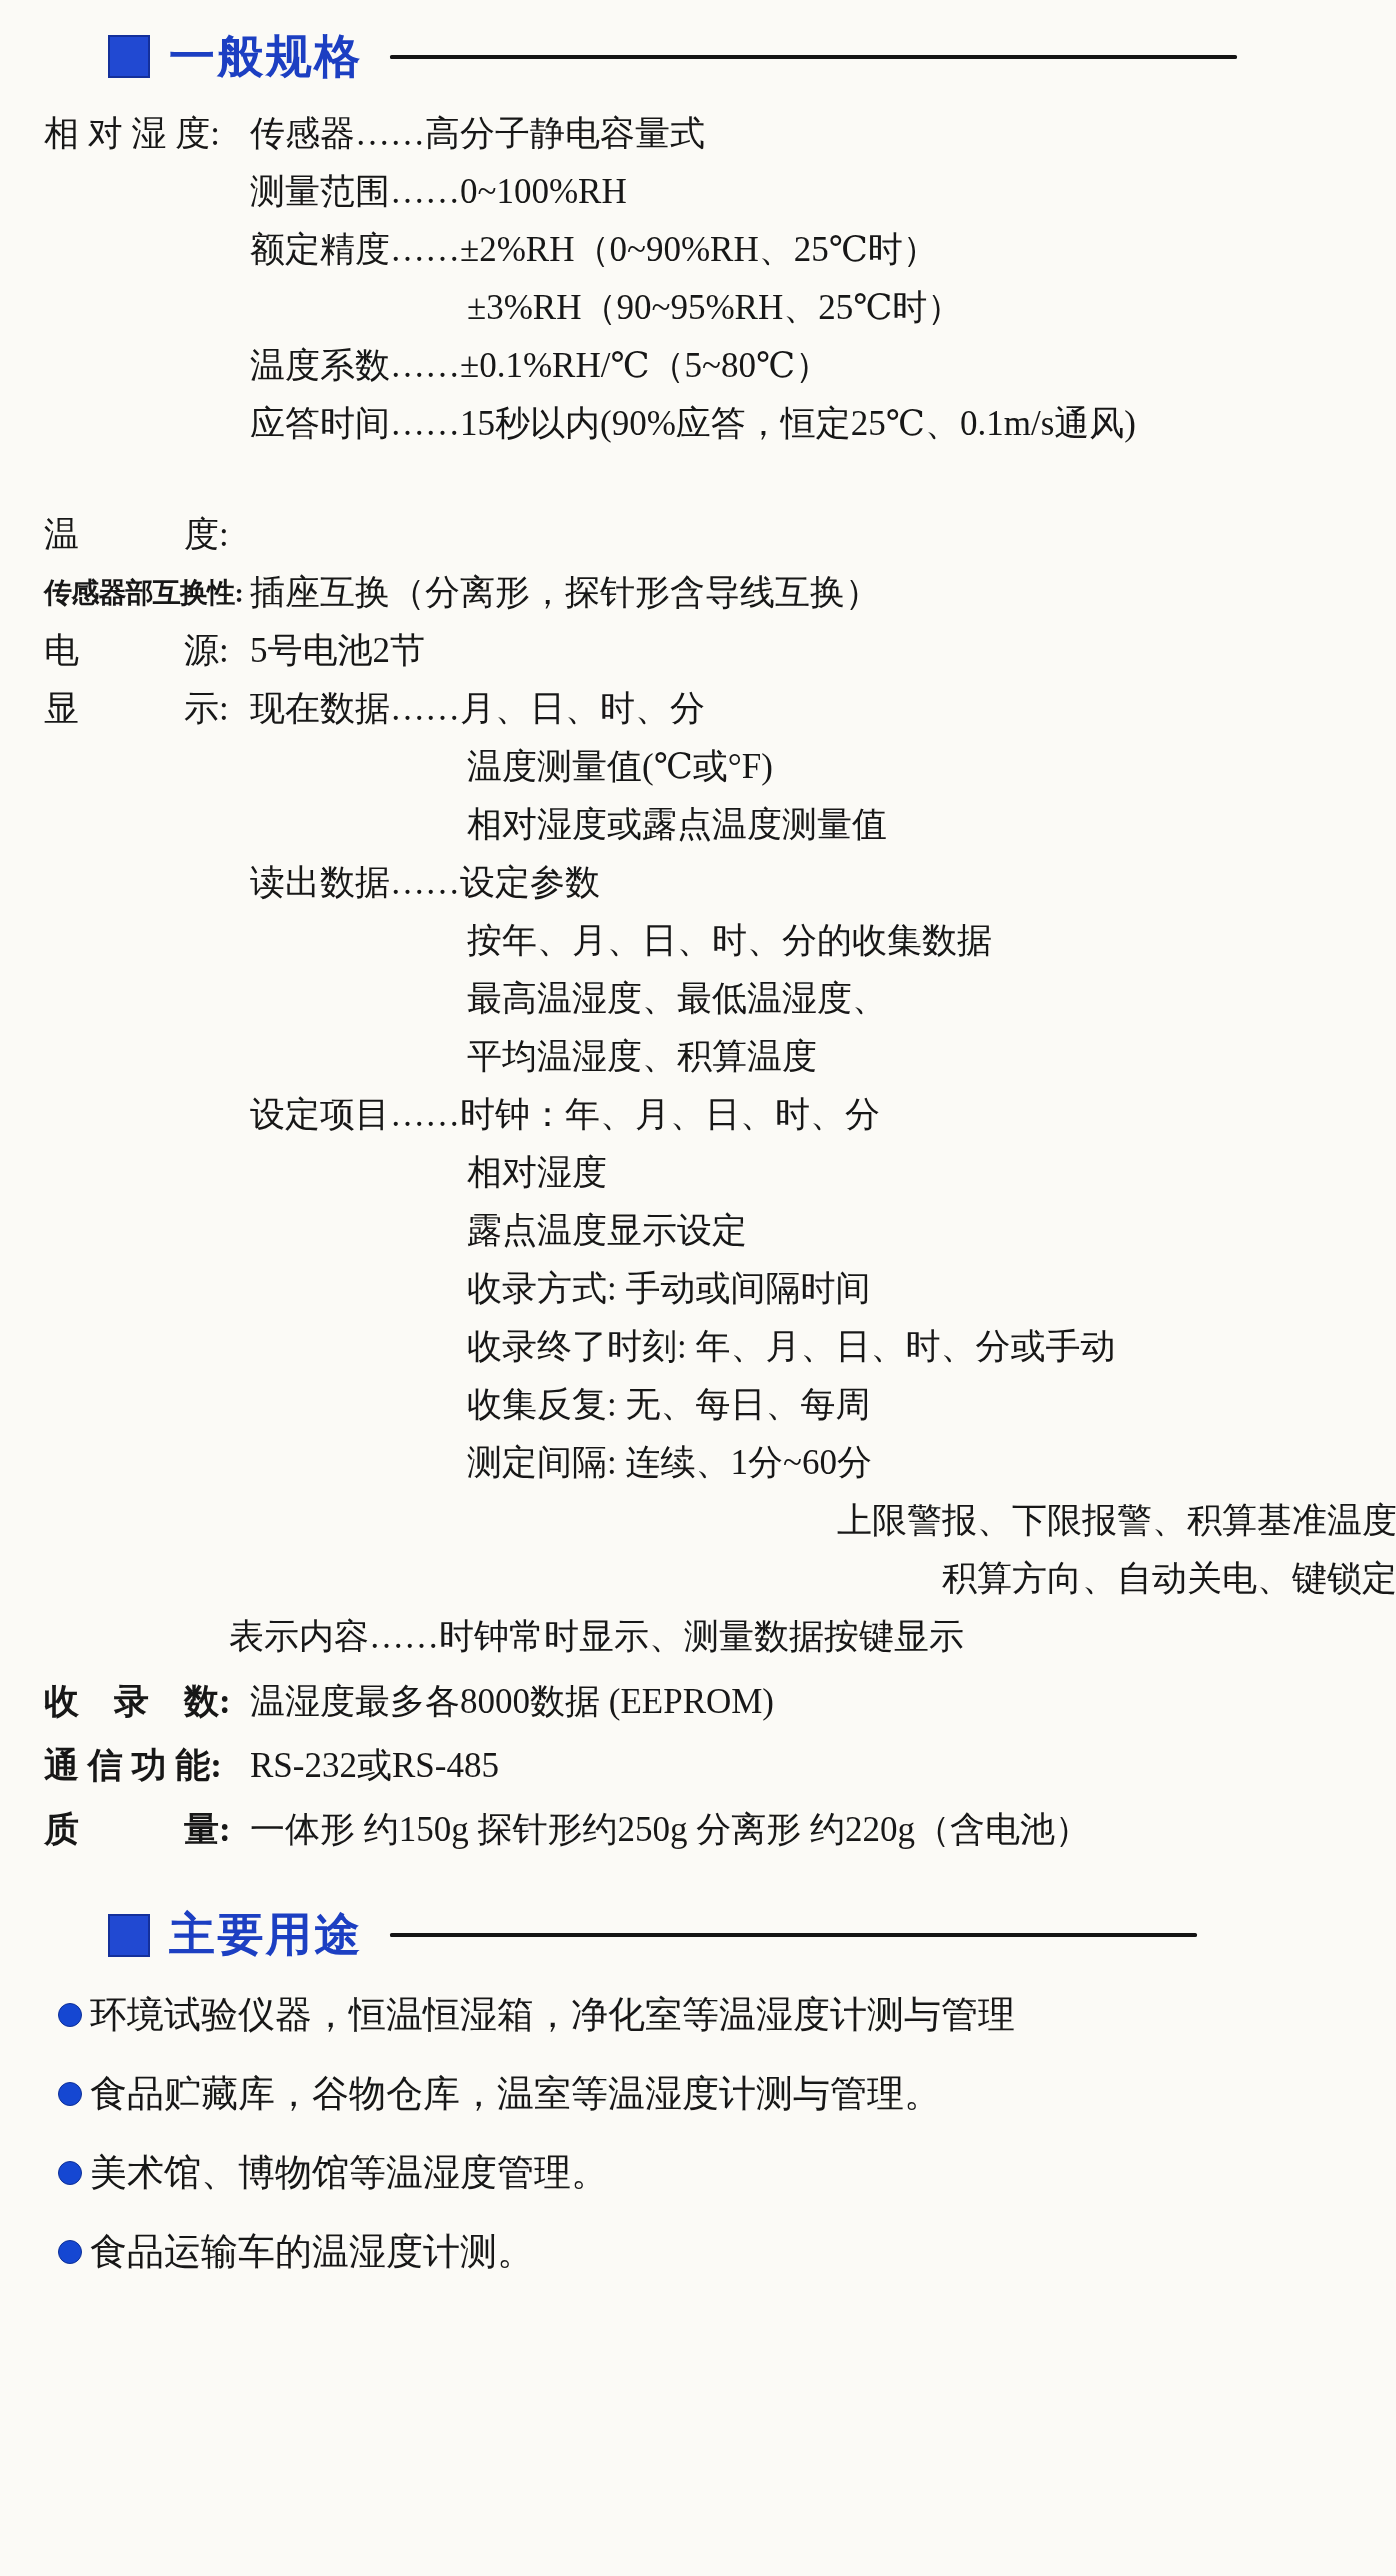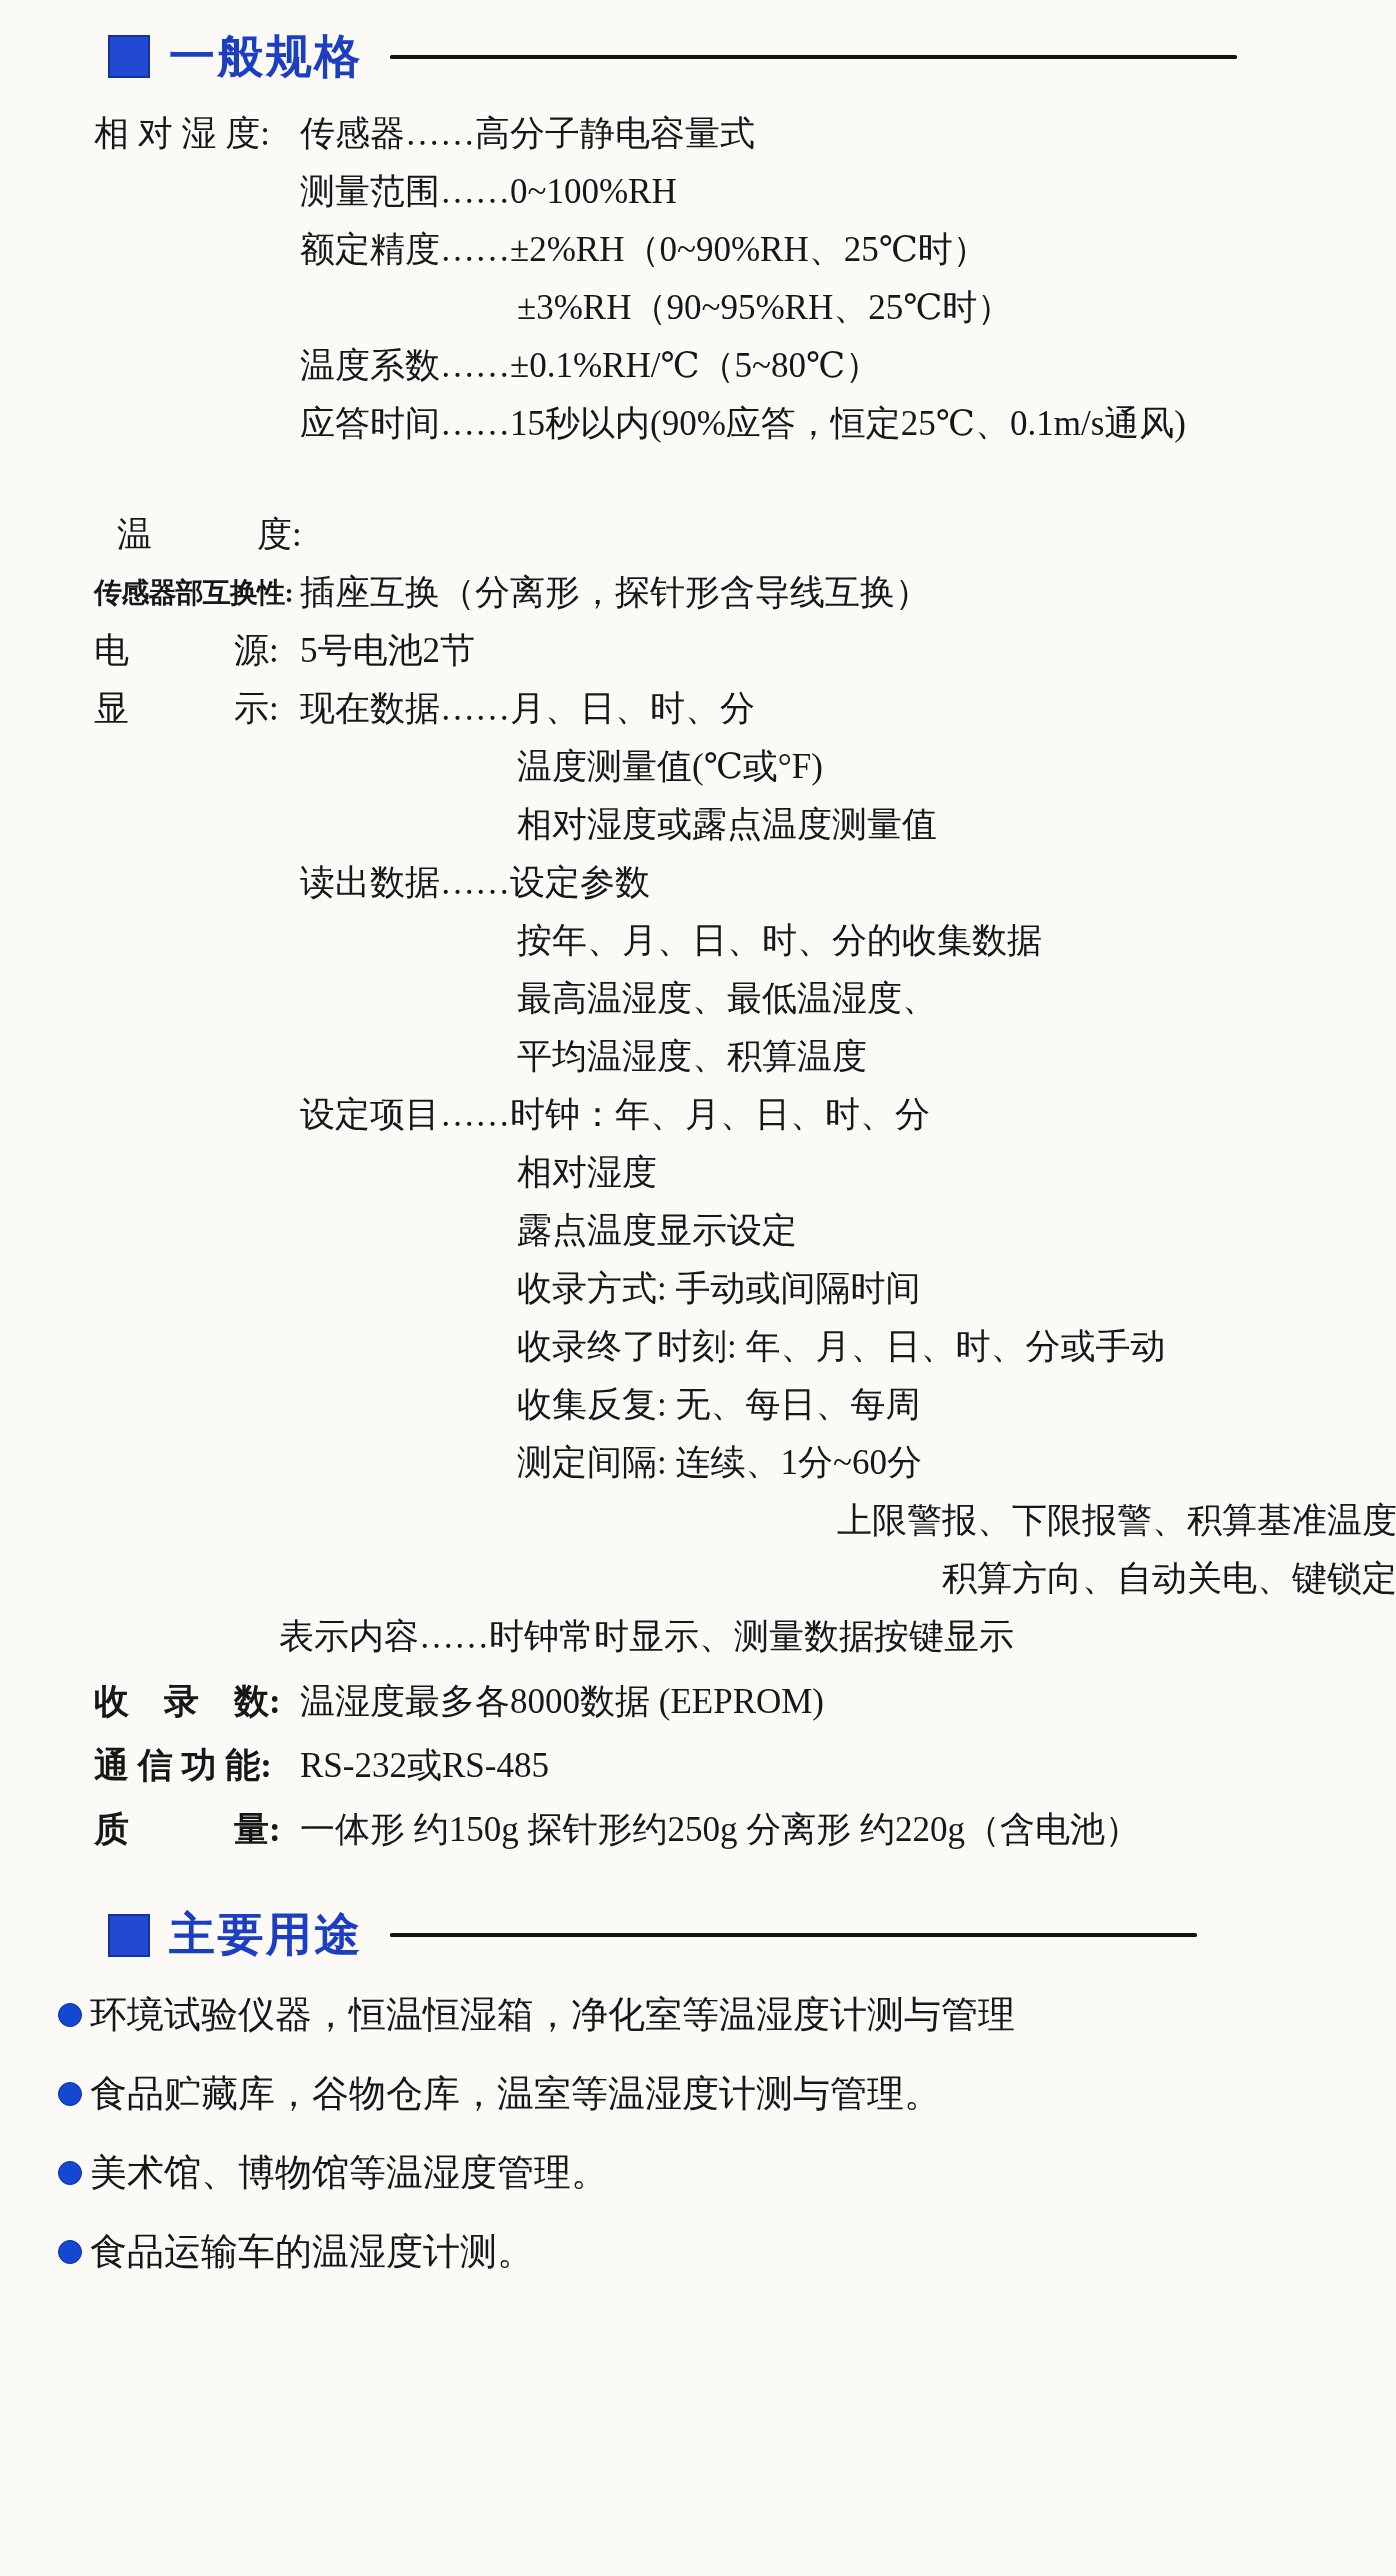--- a/index.html
+++ b/index.html
@@ -22,33 +22,33 @@
     font-size:46px;font-weight:bold;color:#1c3fc2;
     letter-spacing:2.4px;white-space:nowrap;margin-left:19px;
     font-family:"Liberation Sans","DejaVu Sans",sans-serif;
   }
   .sec-header .rule{flex:1;height:4px;background:#141414;margin-left:27px;border-radius:1.6px;}
   #header-1{padding-top:25.6px;margin-right:160px;}
   #header-2{margin-top:45px;margin-right:200px;}
 
   
   .spec{font-size:35px;margin-top:17.6px;}
-  .row{display:flex;align-items:flex-start;padding-left:94px;}
+  .row{display:flex;align-items:flex-start;padding-left:44px;}
   .row .label{
     flex:0 0 206px;white-space:nowrap;line-height:58px;
     letter-spacing:0px;
   }
   .row .label.small{font-size:28px;letter-spacing:-0.8px;font-weight:bold;}
   .row .label.heavy{font-weight:bold;}
   .row .lines{flex:1;min-width:0;}
   .line{line-height:58px;white-space:nowrap;}
   .i1{padding-left:217px;}
   .i2{padding-left:393px;text-align:right;}
   .pull{margin-left:-21px;}
-  .gap-lg{margin-top:53px;margin-left:23px;}
+  .gap-lg{margin-top:53px;}
   .gap-sm{margin-top:6.4px;}
 
   
   .bullets{margin:24px 80px 0 58px;font-size:37px;}
   .bullet{display:flex;align-items:flex-start;margin-bottom:29px;}
   .bullet .dot{
     flex:0 0 24px;width:24px;height:24px;border-radius:50%;
     background:#1547d2;border:1.6px solid #0d2f97;box-sizing:border-box;
     margin:12.8px 8px 0 0;
   }

